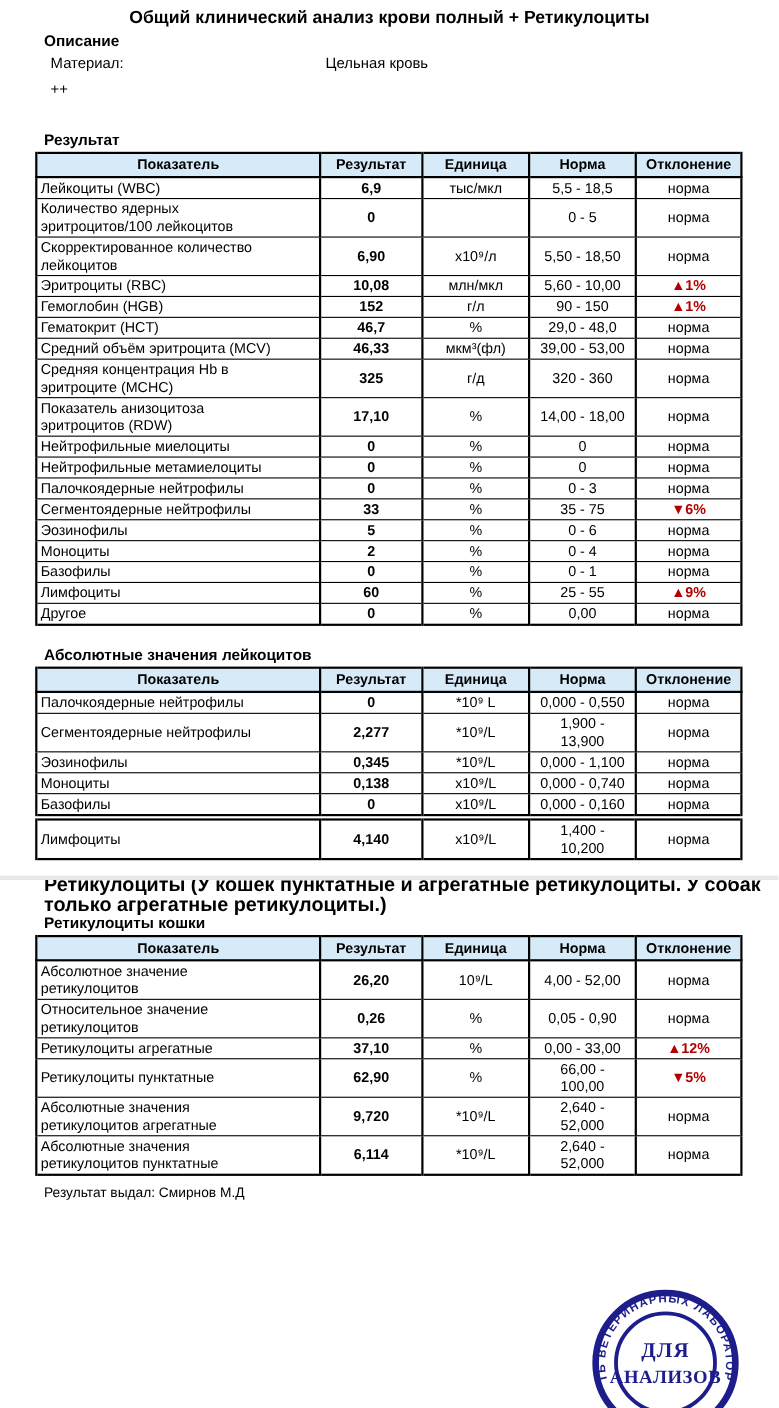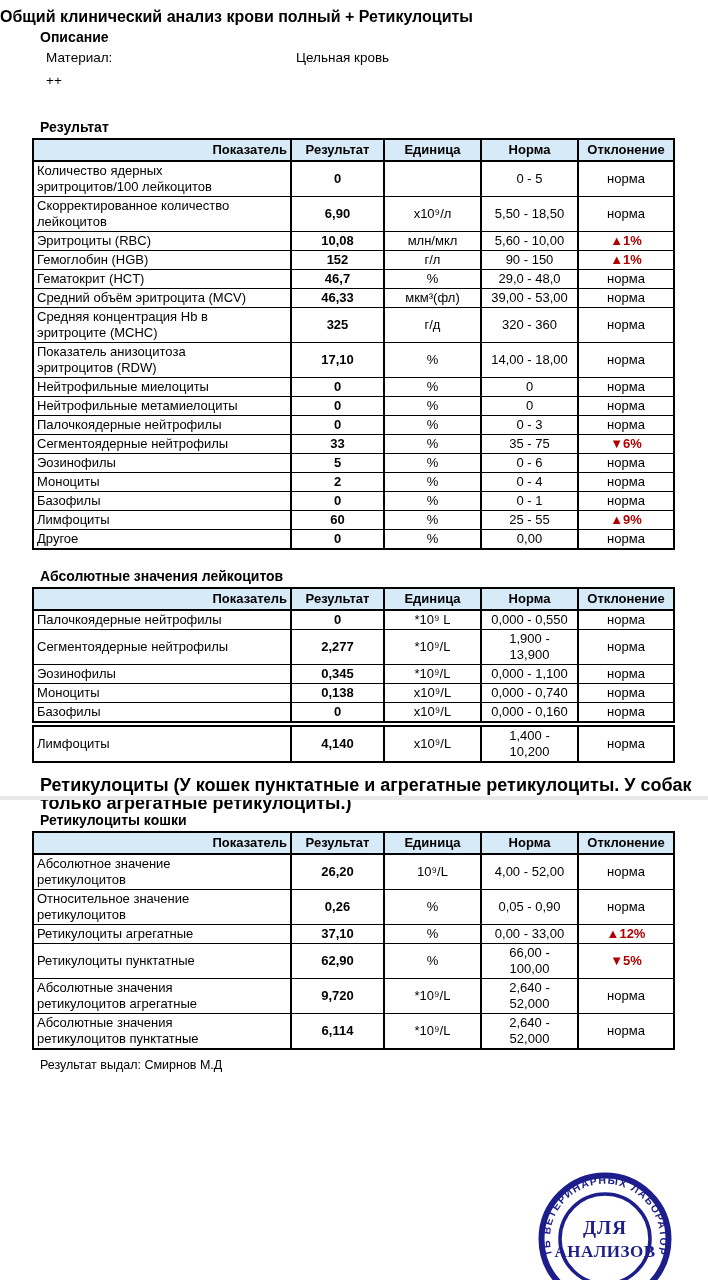--- a/index.html
+++ b/index.html
@@ -6,21 +6,21 @@
   .page{
     position:relative;
     width:708px;height:1280px;
     overflow:hidden;
     background:#fff;
     font-family:"Liberation Sans","DejaVu Sans",sans-serif;
     color:#000;
   }
   .report-title{
     margin:8px 0 2px 0;
-    font-size:16px;font-weight:bold;text-align:left;
+    font-size:16px;font-weight:bold;text-align:center;
   }
   .sect-heading{
     font-size:14px;font-weight:bold;
     margin:2px 0 0 40px;line-height:18px;
   }
   .desc-field{margin-left:46px;font-size:13.5px;line-height:23px;display:flex;}
   .desc-label{width:250px;flex:0 0 250px;}
   .desc-value{flex:1;}
   .heading-results{margin-top:26px;}
   .heading-abs{margin-top:17px;}
@@ -44,21 +44,21 @@
   table.lab th,table.lab td{
     border-left:2px solid #000;border-right:2px solid #000;
     border-top:1px solid #000;border-bottom:1px solid #000;
     font-size:13px;line-height:16px;padding:1px 3px;
     text-align:center;vertical-align:middle;overflow:hidden;
   }
   table.lab thead th{
     background:var(--header_bg,#d6eaf8);
     font-weight:bold;border-bottom:2px solid #000;padding:2px 3px;
   }
-  table.lab th.c-name{text-align:right;}
+  table.lab th.c-name{text-align:center;}
   table.lab td.c-name{text-align:left;white-space:pre-line;}
   table.lab td.c-result{font-weight:bold;}
   table.lab td.c-norm{white-space:pre-line;padding:1px 2px;}
   table.lab td.c-dev.alert{color:var(--alert,#b00000);font-weight:bold;}
   .table-lymph{margin-top:85px;}
   .table-retic{margin-top:1px;}
   .page-break{
     position:absolute;left:0;top:796px;width:708px;height:4px;
     background:#e9e9e9;
   }
@@ -93,20 +93,27 @@
     <thead>
       <tr>
         <th class="c-name">Показатель</th>
         <th>Результат</th>
         <th>Единица</th>
         <th>Норма</th>
         <th>Отклонение</th>
       </tr>
     </thead>
     <tbody>
+        <tr>
+          <td class="c-name">Лейкоциты (WBC)</td>
+          <td class="c-result">6,9</td>
+          <td class="c-unit">тыс/мкл</td>
+          <td class="c-norm">5,5 - 18,5</td>
+          <td class="c-dev">норма</td>
+        </tr>
         <tr>
           <td class="c-name">Количество ядерных
 эритроцитов/100 лейкоцитов</td>
           <td class="c-result">0</td>
           <td class="c-unit"></td>
           <td class="c-norm">0 - 5</td>
           <td class="c-dev">норма</td>
         </tr>
         <tr>
           <td class="c-name">Скорректированное количество

